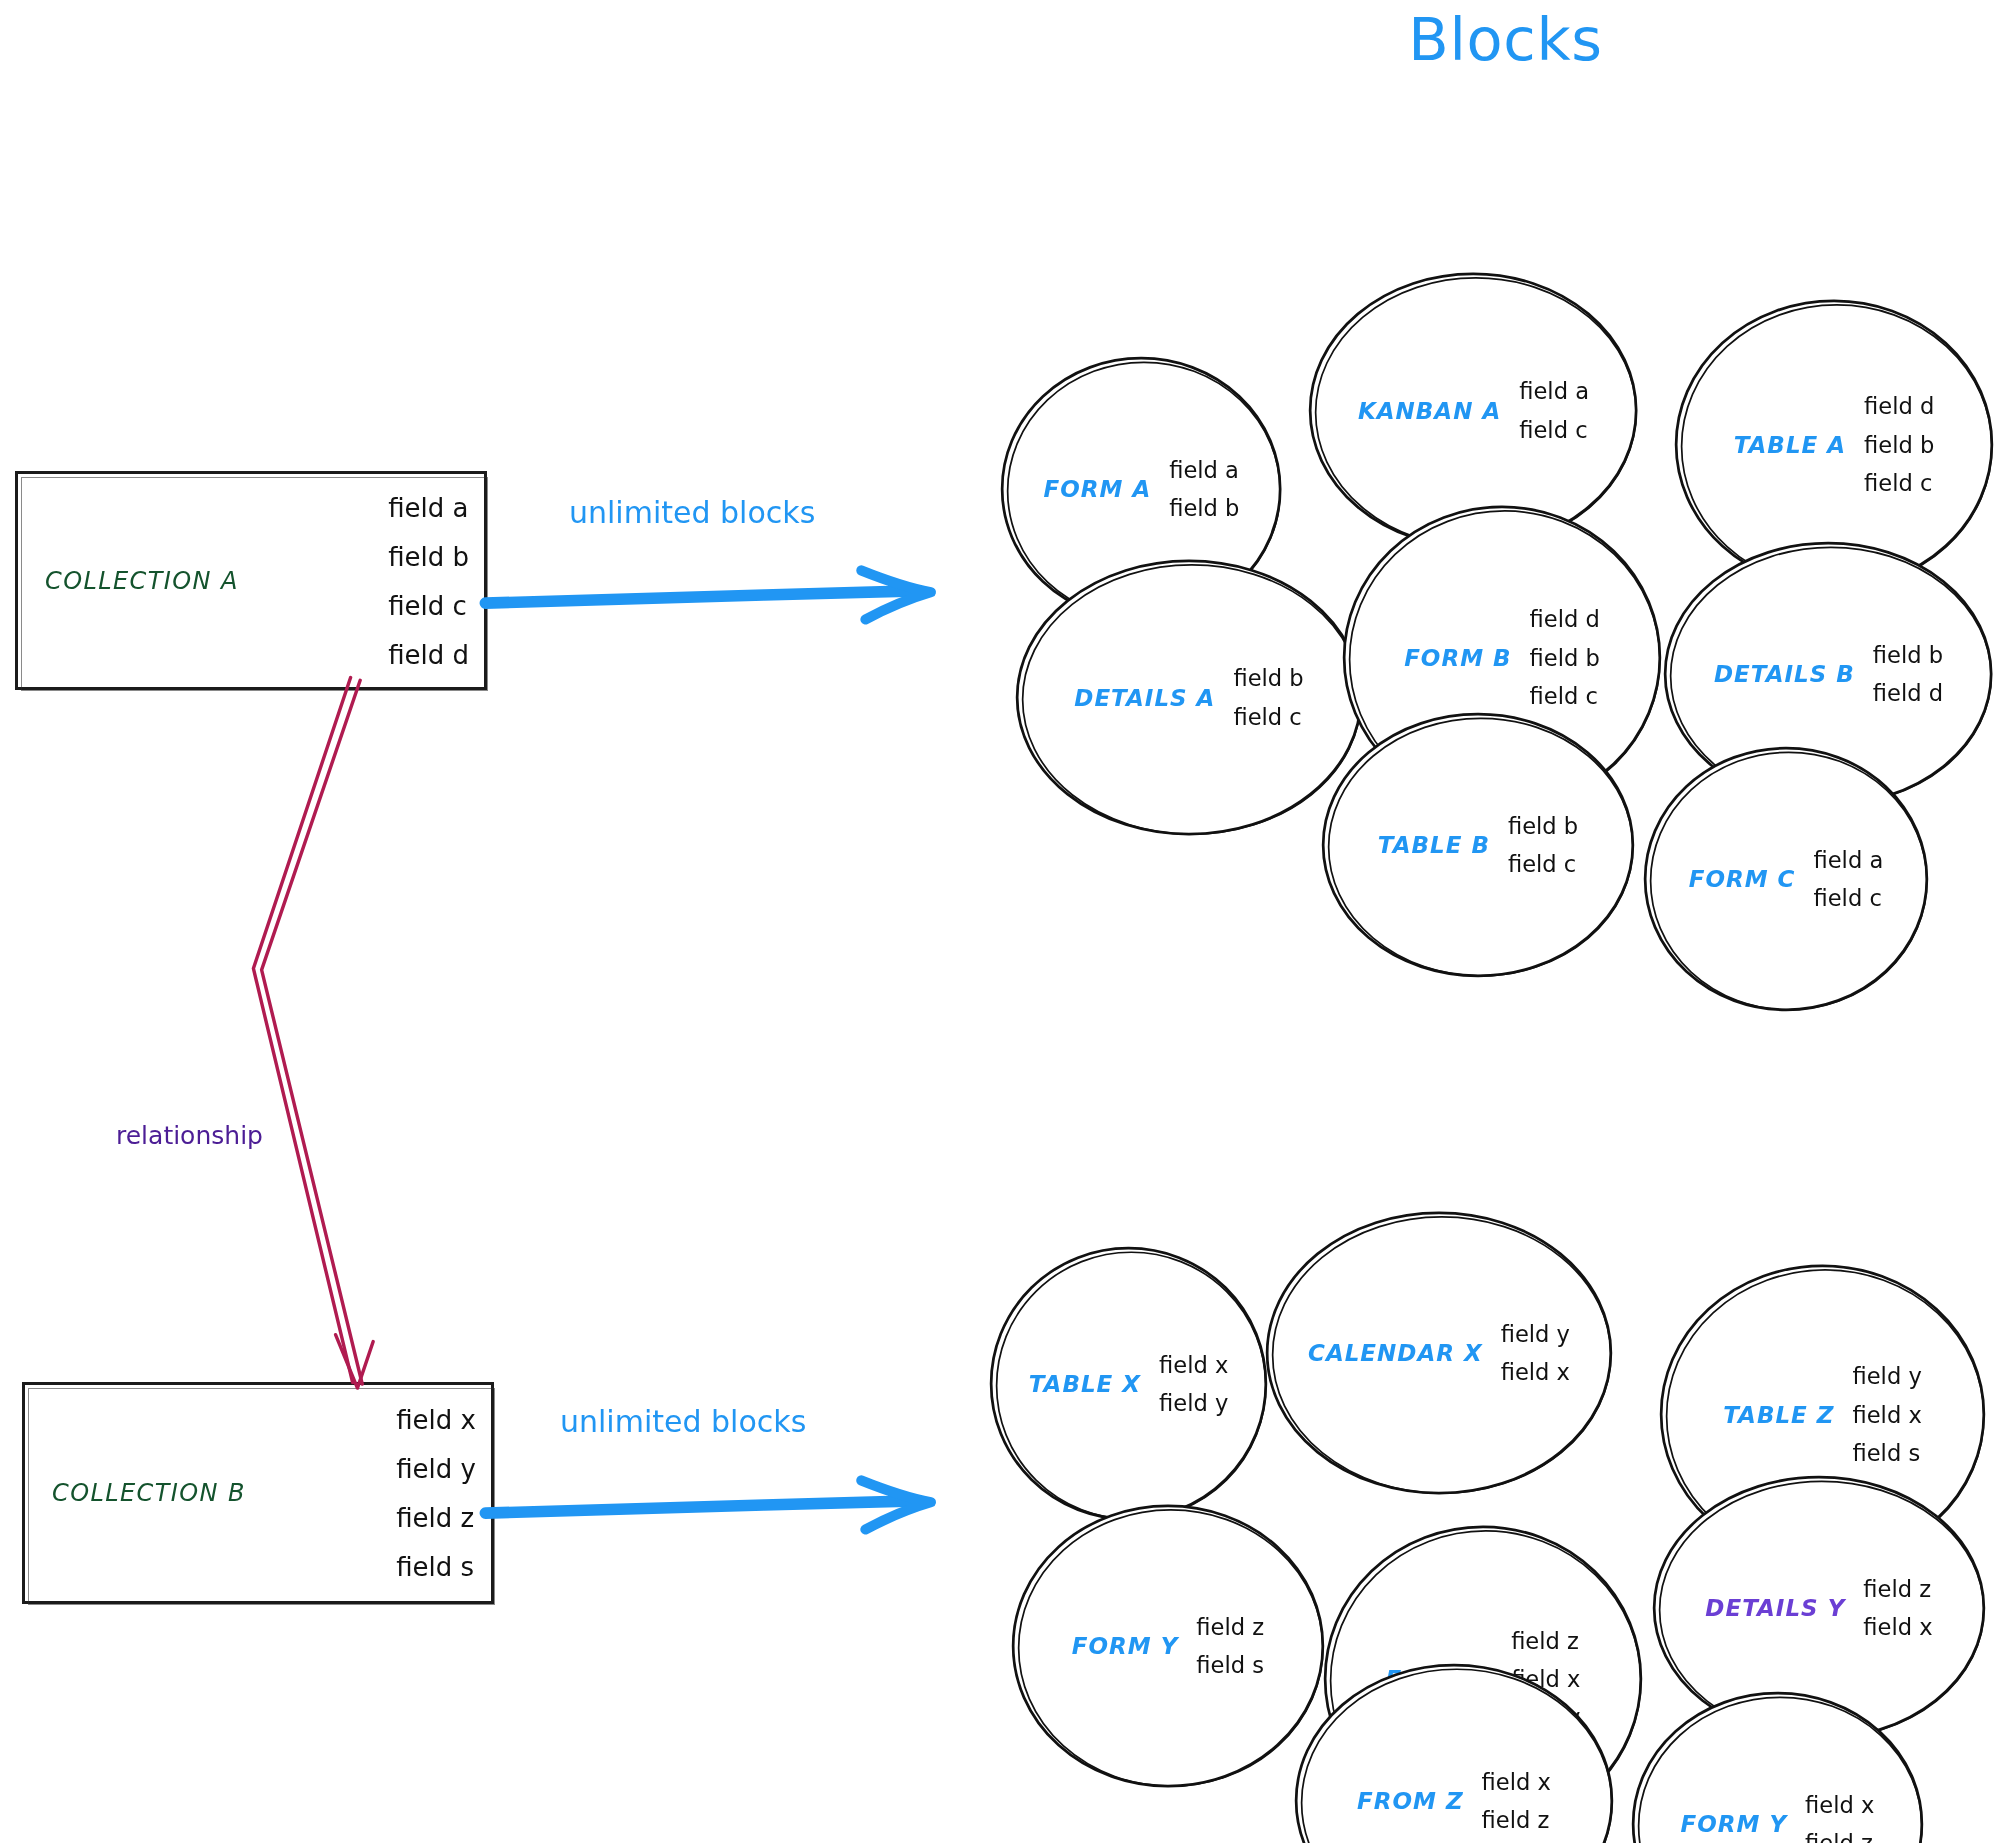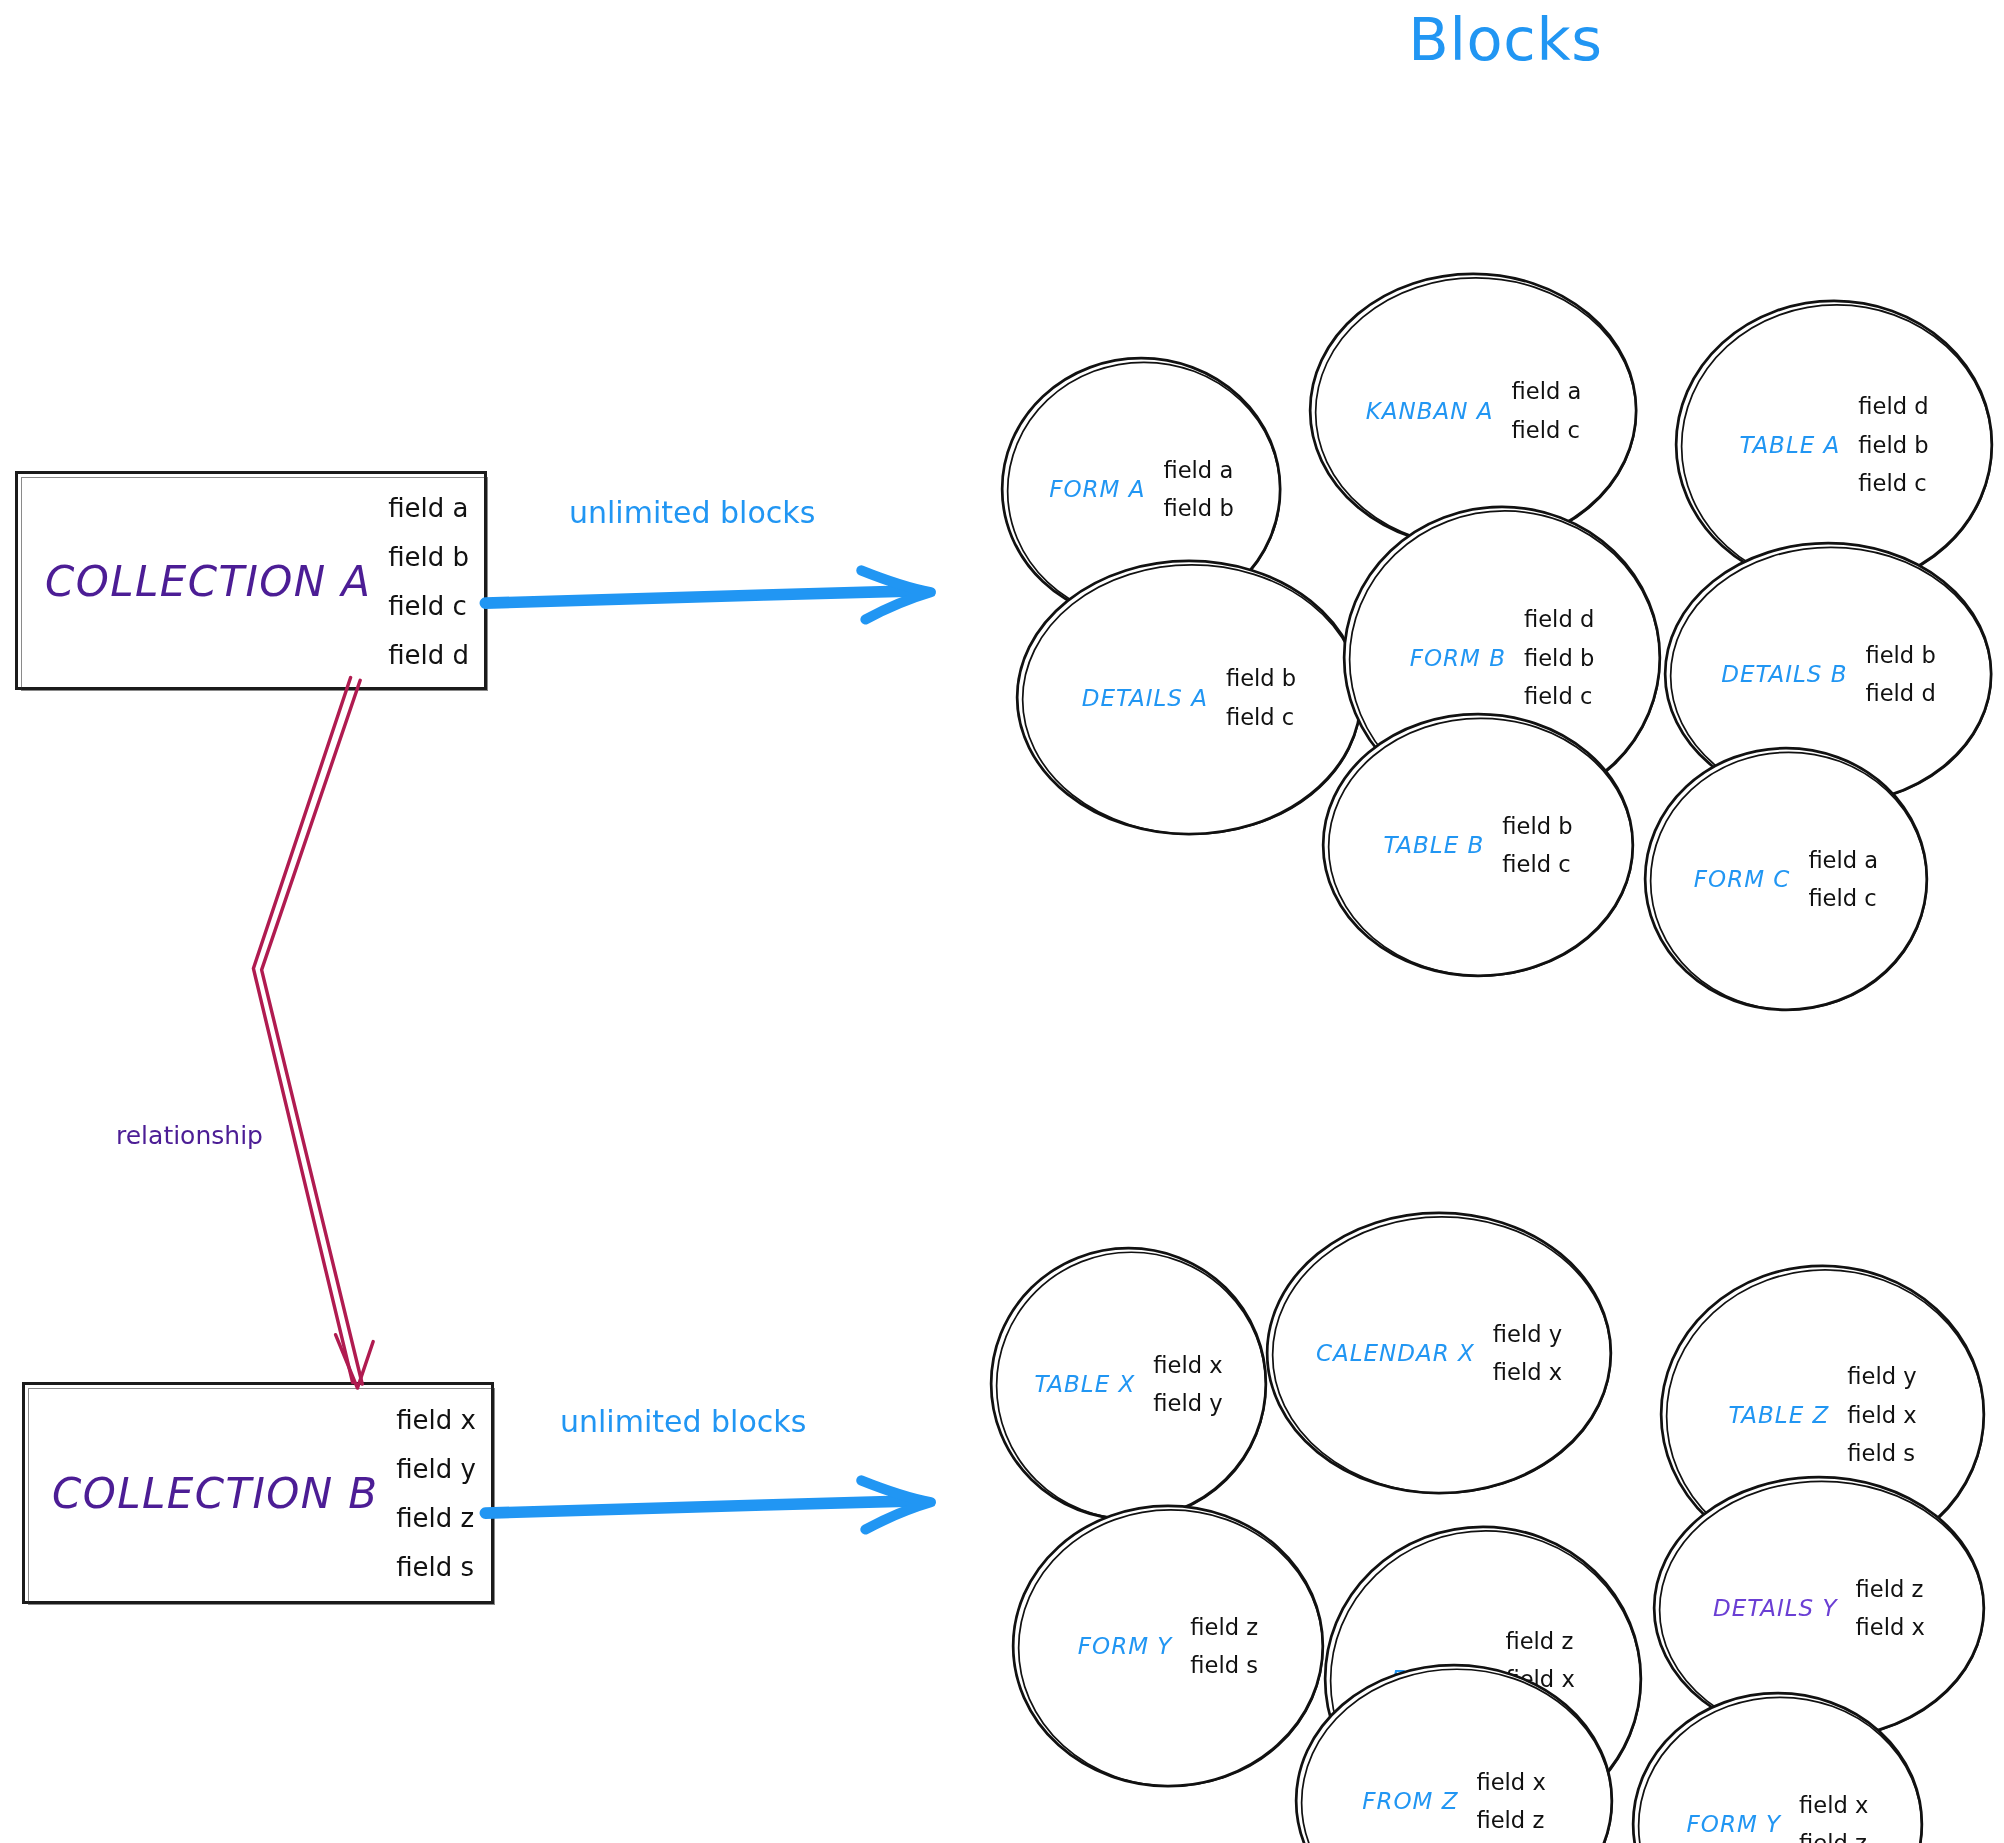--- a/index.html
+++ b/index.html
@@ -52,22 +52,22 @@
   .collection-box::after {
     content: "";
     position: absolute;
     left: 2.7px; right: -4.1px; top: 2.7px; bottom: -4.1px;
     border: 1.4px solid #2a2a2a;
     opacity: .55;
     pointer-events: none;
   }
   .collection-name {
     position: absolute;
-    color: #4c1d95;
-    font-size: 42px;
+    color: #14532d;
+    font-size: 24px;
     font-style: italic;
     letter-spacing: 1.4px;
     white-space: nowrap;
     left: 27px;
     top: 50%;
     transform: translateY(-50%);
   }
   .collection-fields {
     position: absolute;
     right: 15px;
@@ -119,20 +119,21 @@
     align-items: center;
     justify-content: center;
     gap: 18px;
   }
   .ellipse .blk-name {
     color: #2196f3;
     font-size: 23px;
     font-style: italic;
     letter-spacing: 1px;
     white-space: nowrap;
+    font-weight: bold;
   }
   .ellipse .blk-name.purple { color: #6b3fd4; }
   .ellipse .blk-fields {
     display: flex;
     flex-direction: column;
     align-items: flex-start;
     gap: 12.3px;
   }
   .ellipse .blk-fields .f {
     color: #111111;

